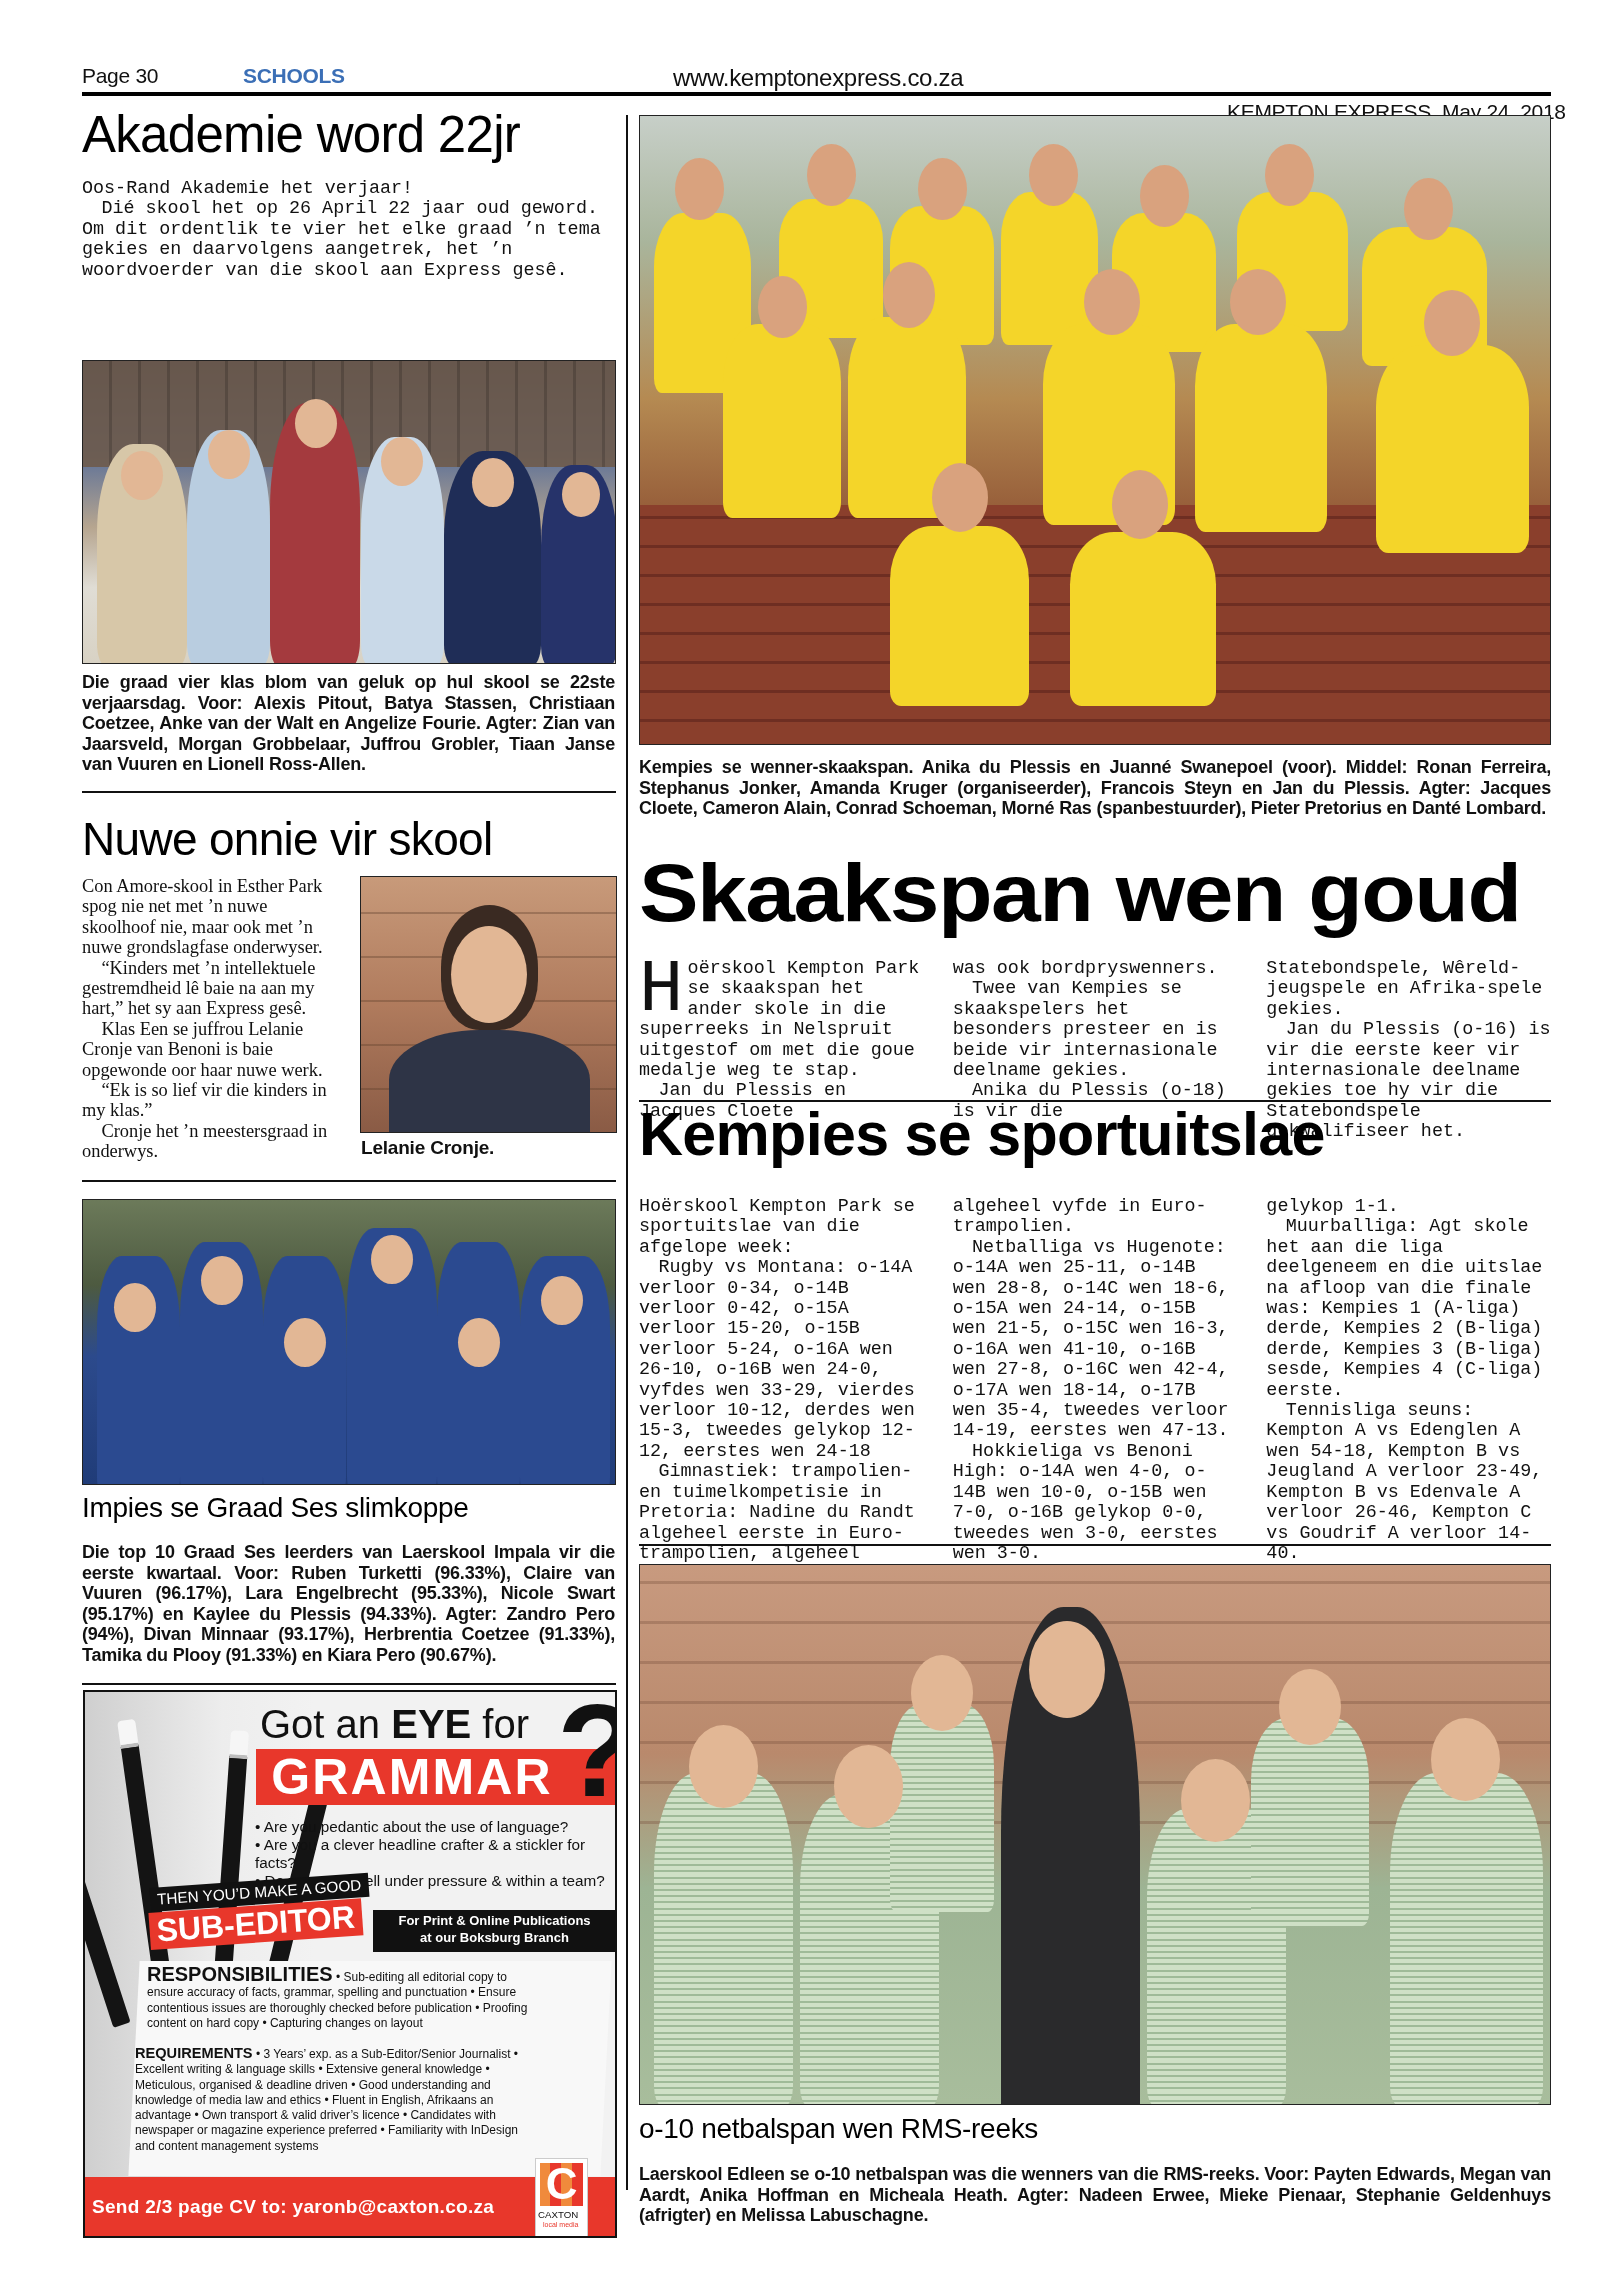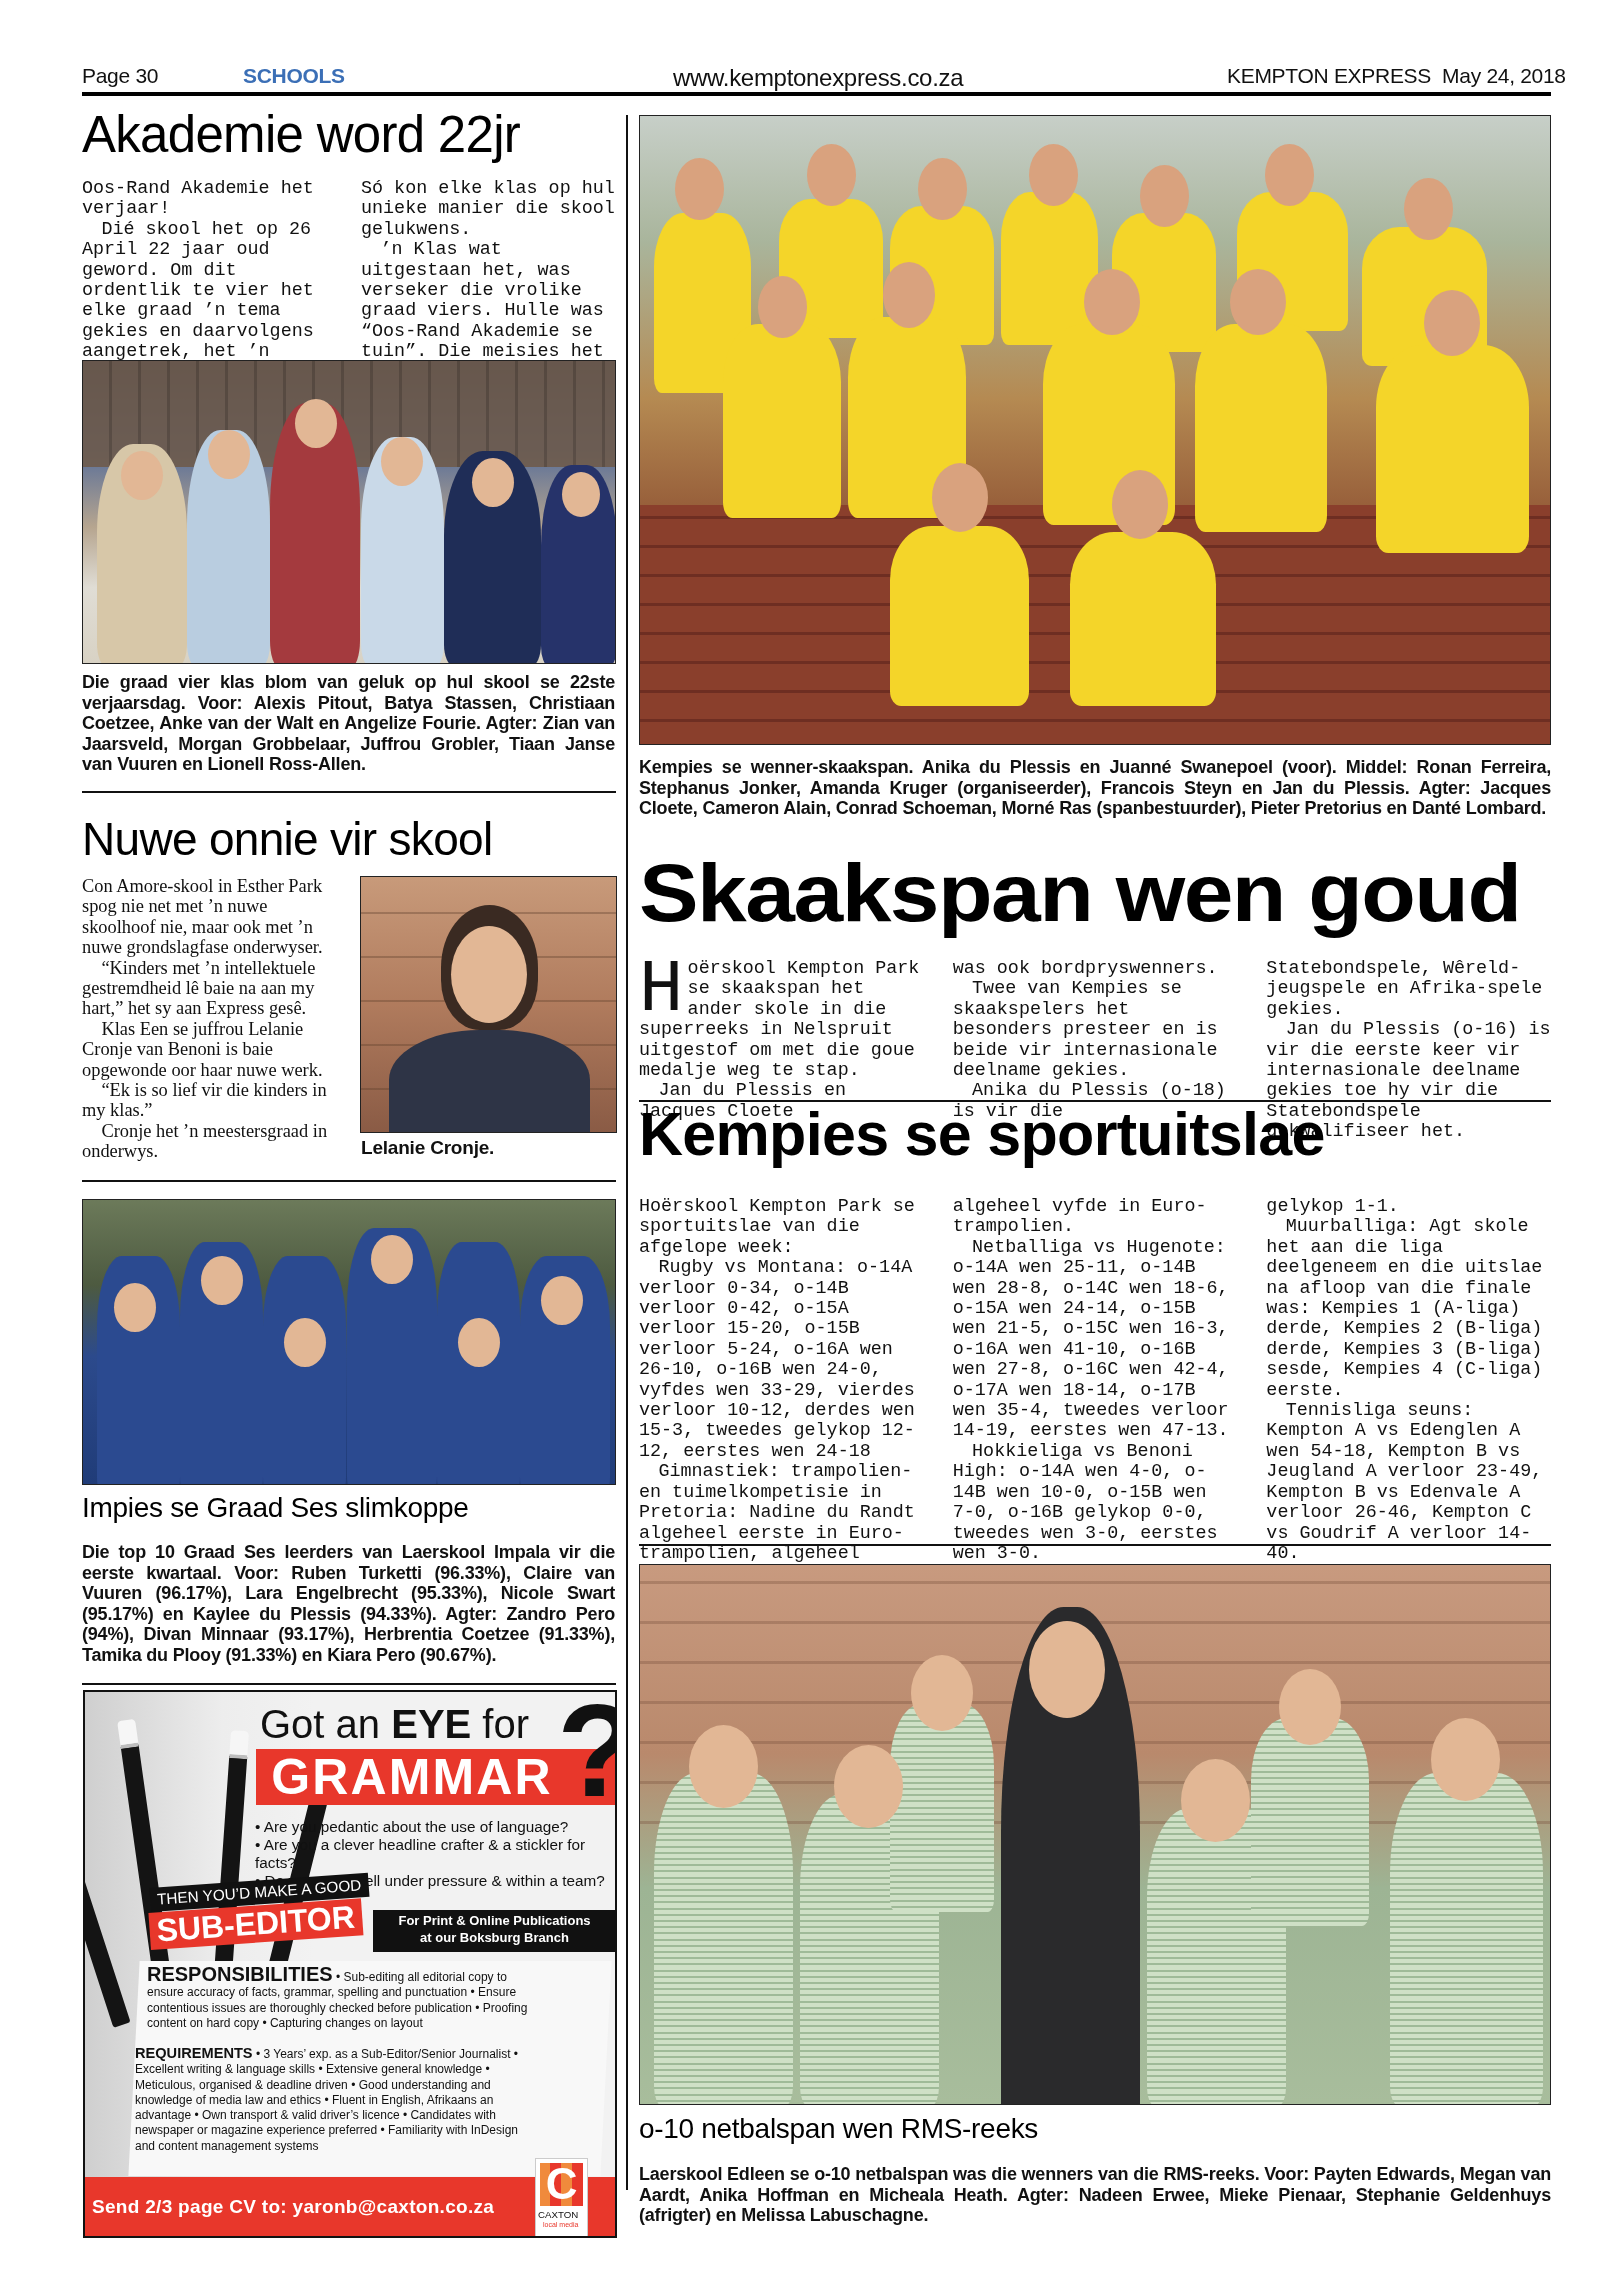--- a/index.html
+++ b/index.html
@@ -52,38 +52,34 @@
   .ad-font { font-family:"Liberation Sans", sans-serif; }
   .redbar { background:#e8372b; }
   .blackbar { background:#111; color:#fff; }
 </style>
 </head>
 <body>
 
 <div class="abs hdr" style="left:82px;">Page 30</div>
 <div class="abs hdr" style="left:243px; font-weight:700; color:#3b6fb6;">SCHOOLS</div>
 <div class="abs hdr" style="left:673px; font-size:24px;text-align:right;">www.kemptonexpress.co.za</div>
-<div class="abs hdr" style="left:1227px;">
+<div class="abs hdr" style="left:1227px;margin-top:36px;">
   <span>KEMPTON EXPRESS</span>&nbsp;
   <span>May 24, 2018</span>
 </div>
 <div class="abs hdr-rule"></div>
 
 <div class="abs vrule" style="left:626px; top:115px; height:2075px;"></div>
 
 <div class="abs h-light" style="left:82px; top:104px; font-size:51px; line-height:62px;">Akademie word 22jr</div>
 
 <div class="abs body cols" style="left:82px; top:179px; width:533px; gap:25px;">
   <div class="col">
     <p class="first">Oos-Rand Akademie het verjaar!</p>
     <p>Dié skool het op 26 April 22 jaar oud geword. Om dit ordentlik te vier het elke graad ’n tema gekies en daarvolgens aangetrek, het ’n woordvoerder van die skool aan Express gesê.</p>
-  </div>
-  <div class="col">
-    <p class="first">Só kon elke klas op hul unieke manier die skool gelukwens.</p>
-    <p>’n Klas wat uitgestaan het, was verseker die vrolike graad viers. Hulle was “Oos-Rand Akademie se tuin”. Die meisies het soos blomme aangetrek en die seuns soos goggas.</p>
   </div>
 </div>
 
 <div class="abs photo photo1" style="left:82px; top:360px; width:534px; height:304px;">
   <div class="wall"></div>
   <div class="kid" style="left:14px; top:83px; width:90px; height:222px; background:#d7c7a8;"></div>
   <div class="kid" style="left:104px; top:69px; width:83px; height:236px; background:#b9cde0;"></div>
   <div class="kid" style="left:187px; top:42px; width:90px; height:264px; background:#a43a3e;"></div>
   <div class="kid" style="left:278px; top:76px; width:83px; height:229px; background:#c9d9e8;"></div>
   <div class="kid" style="left:361px; top:90px; width:97px; height:215px; background:#1f2d57;"></div>

